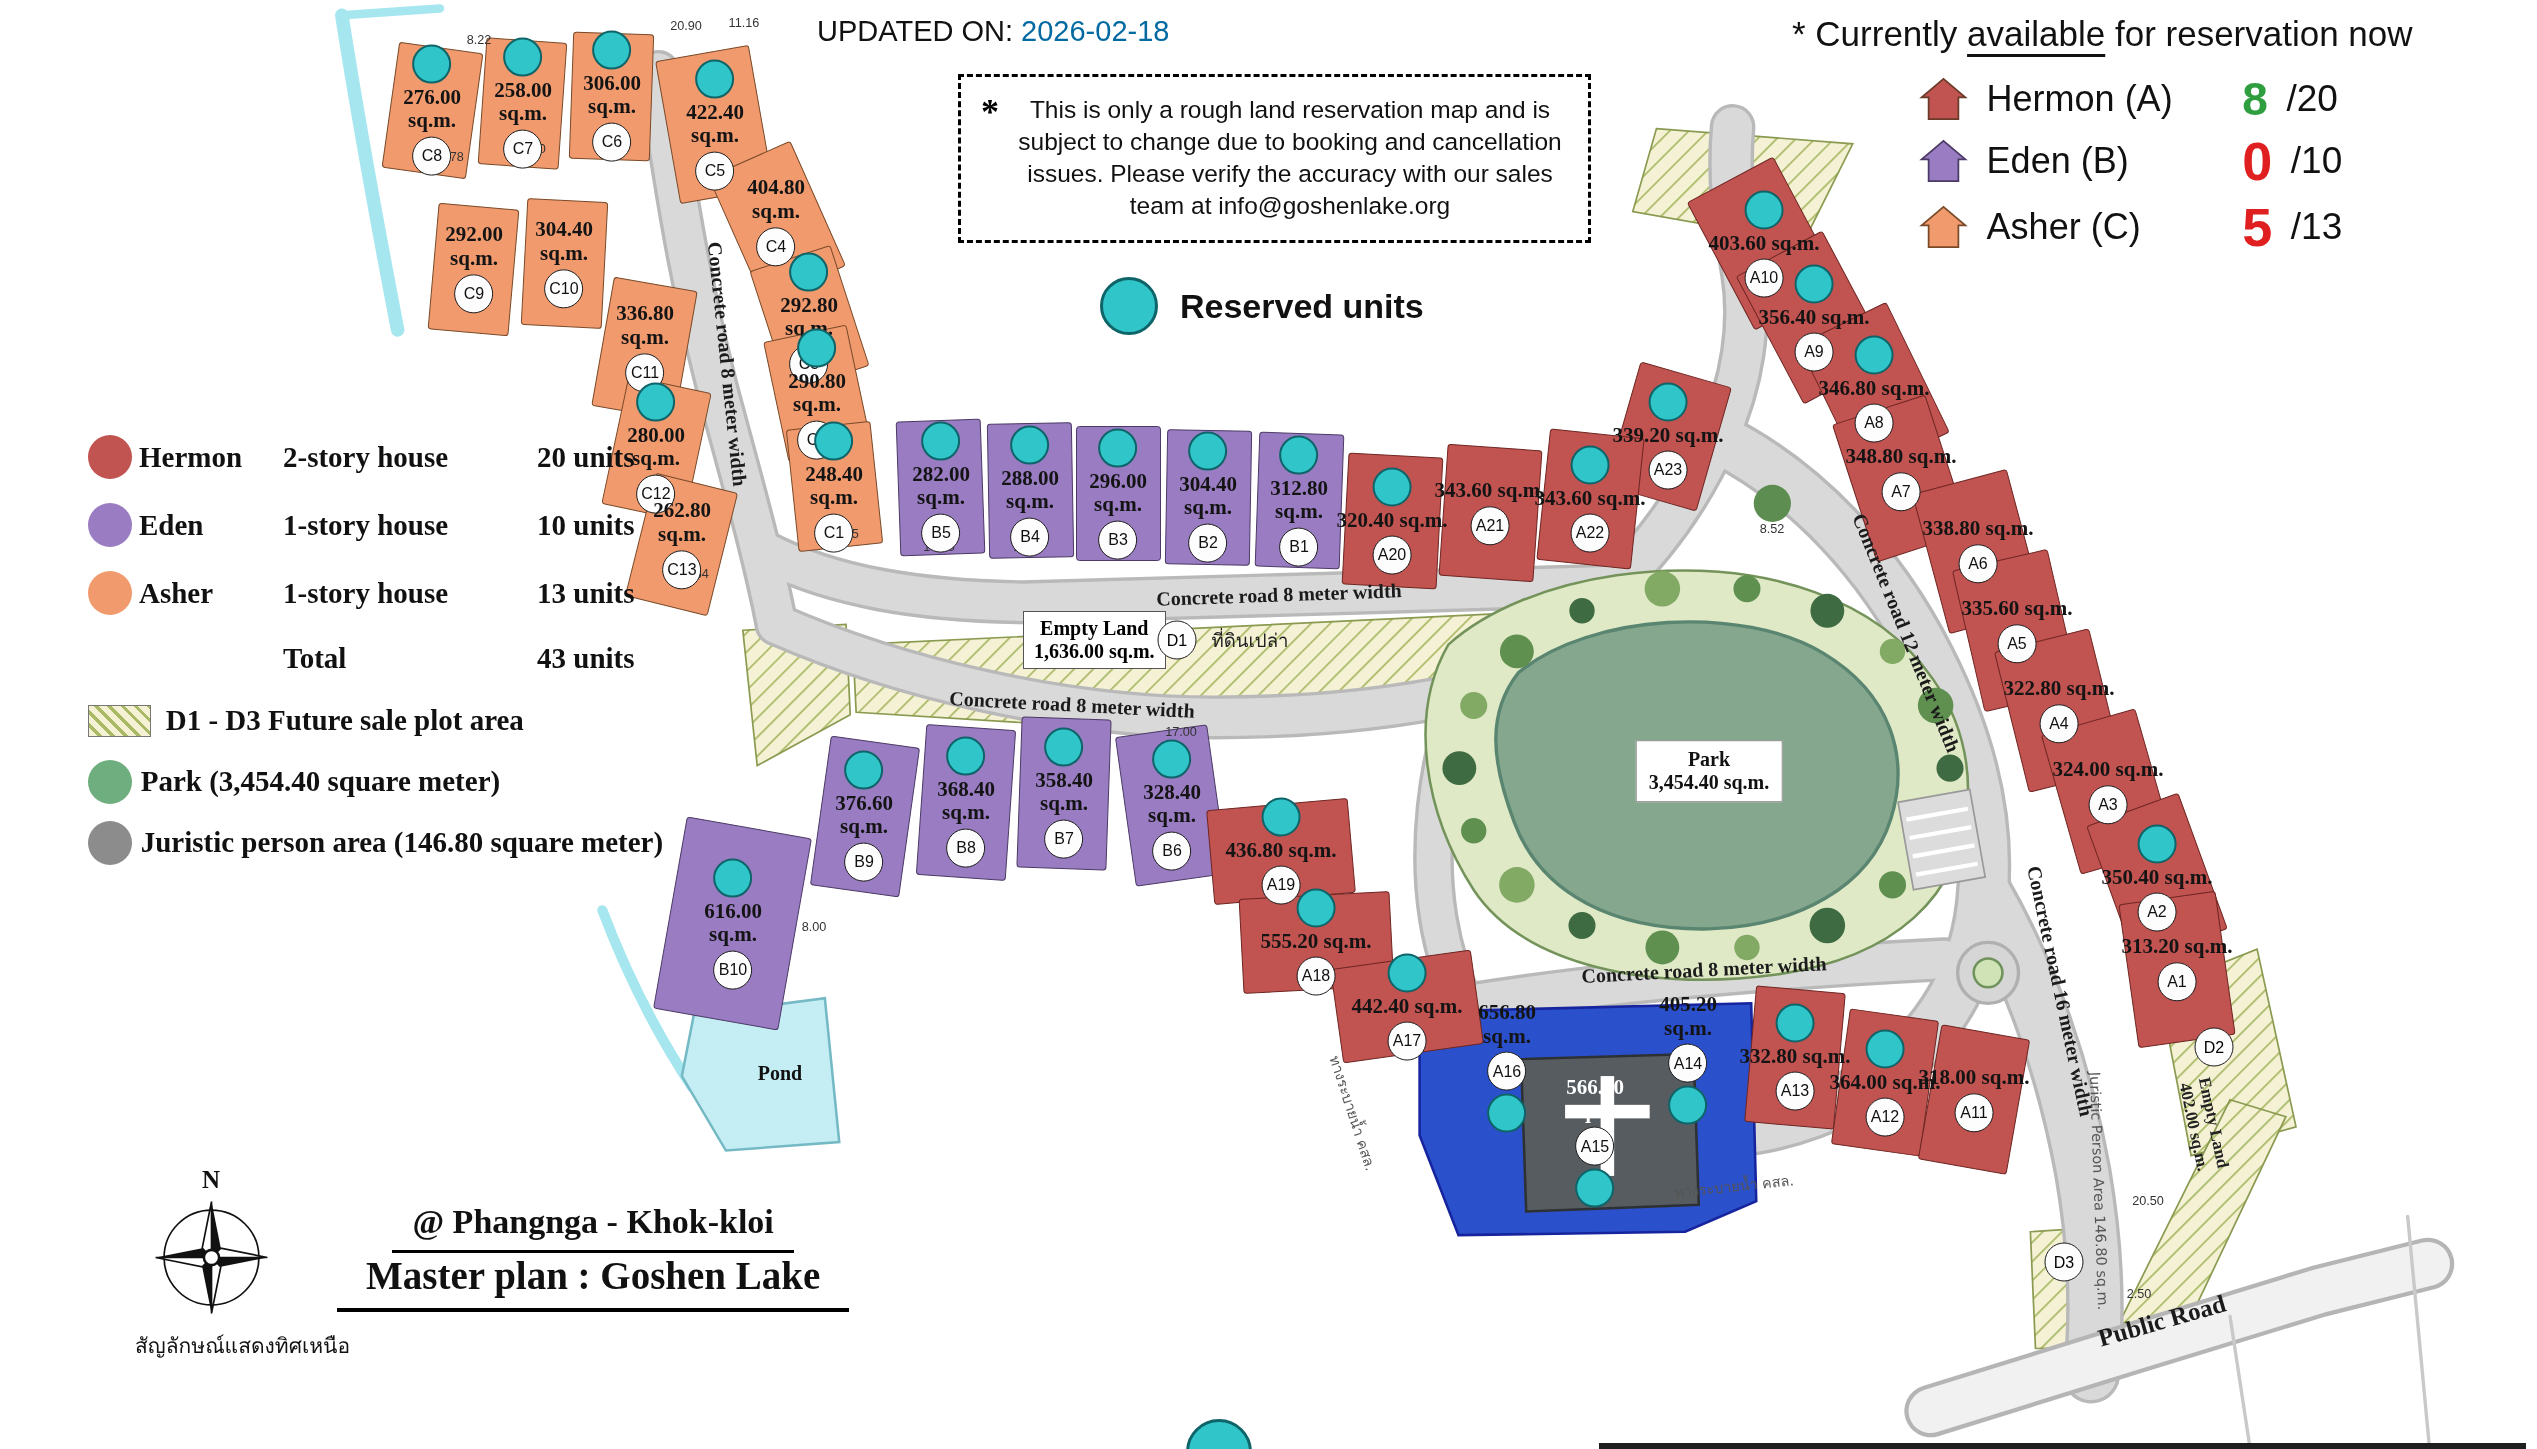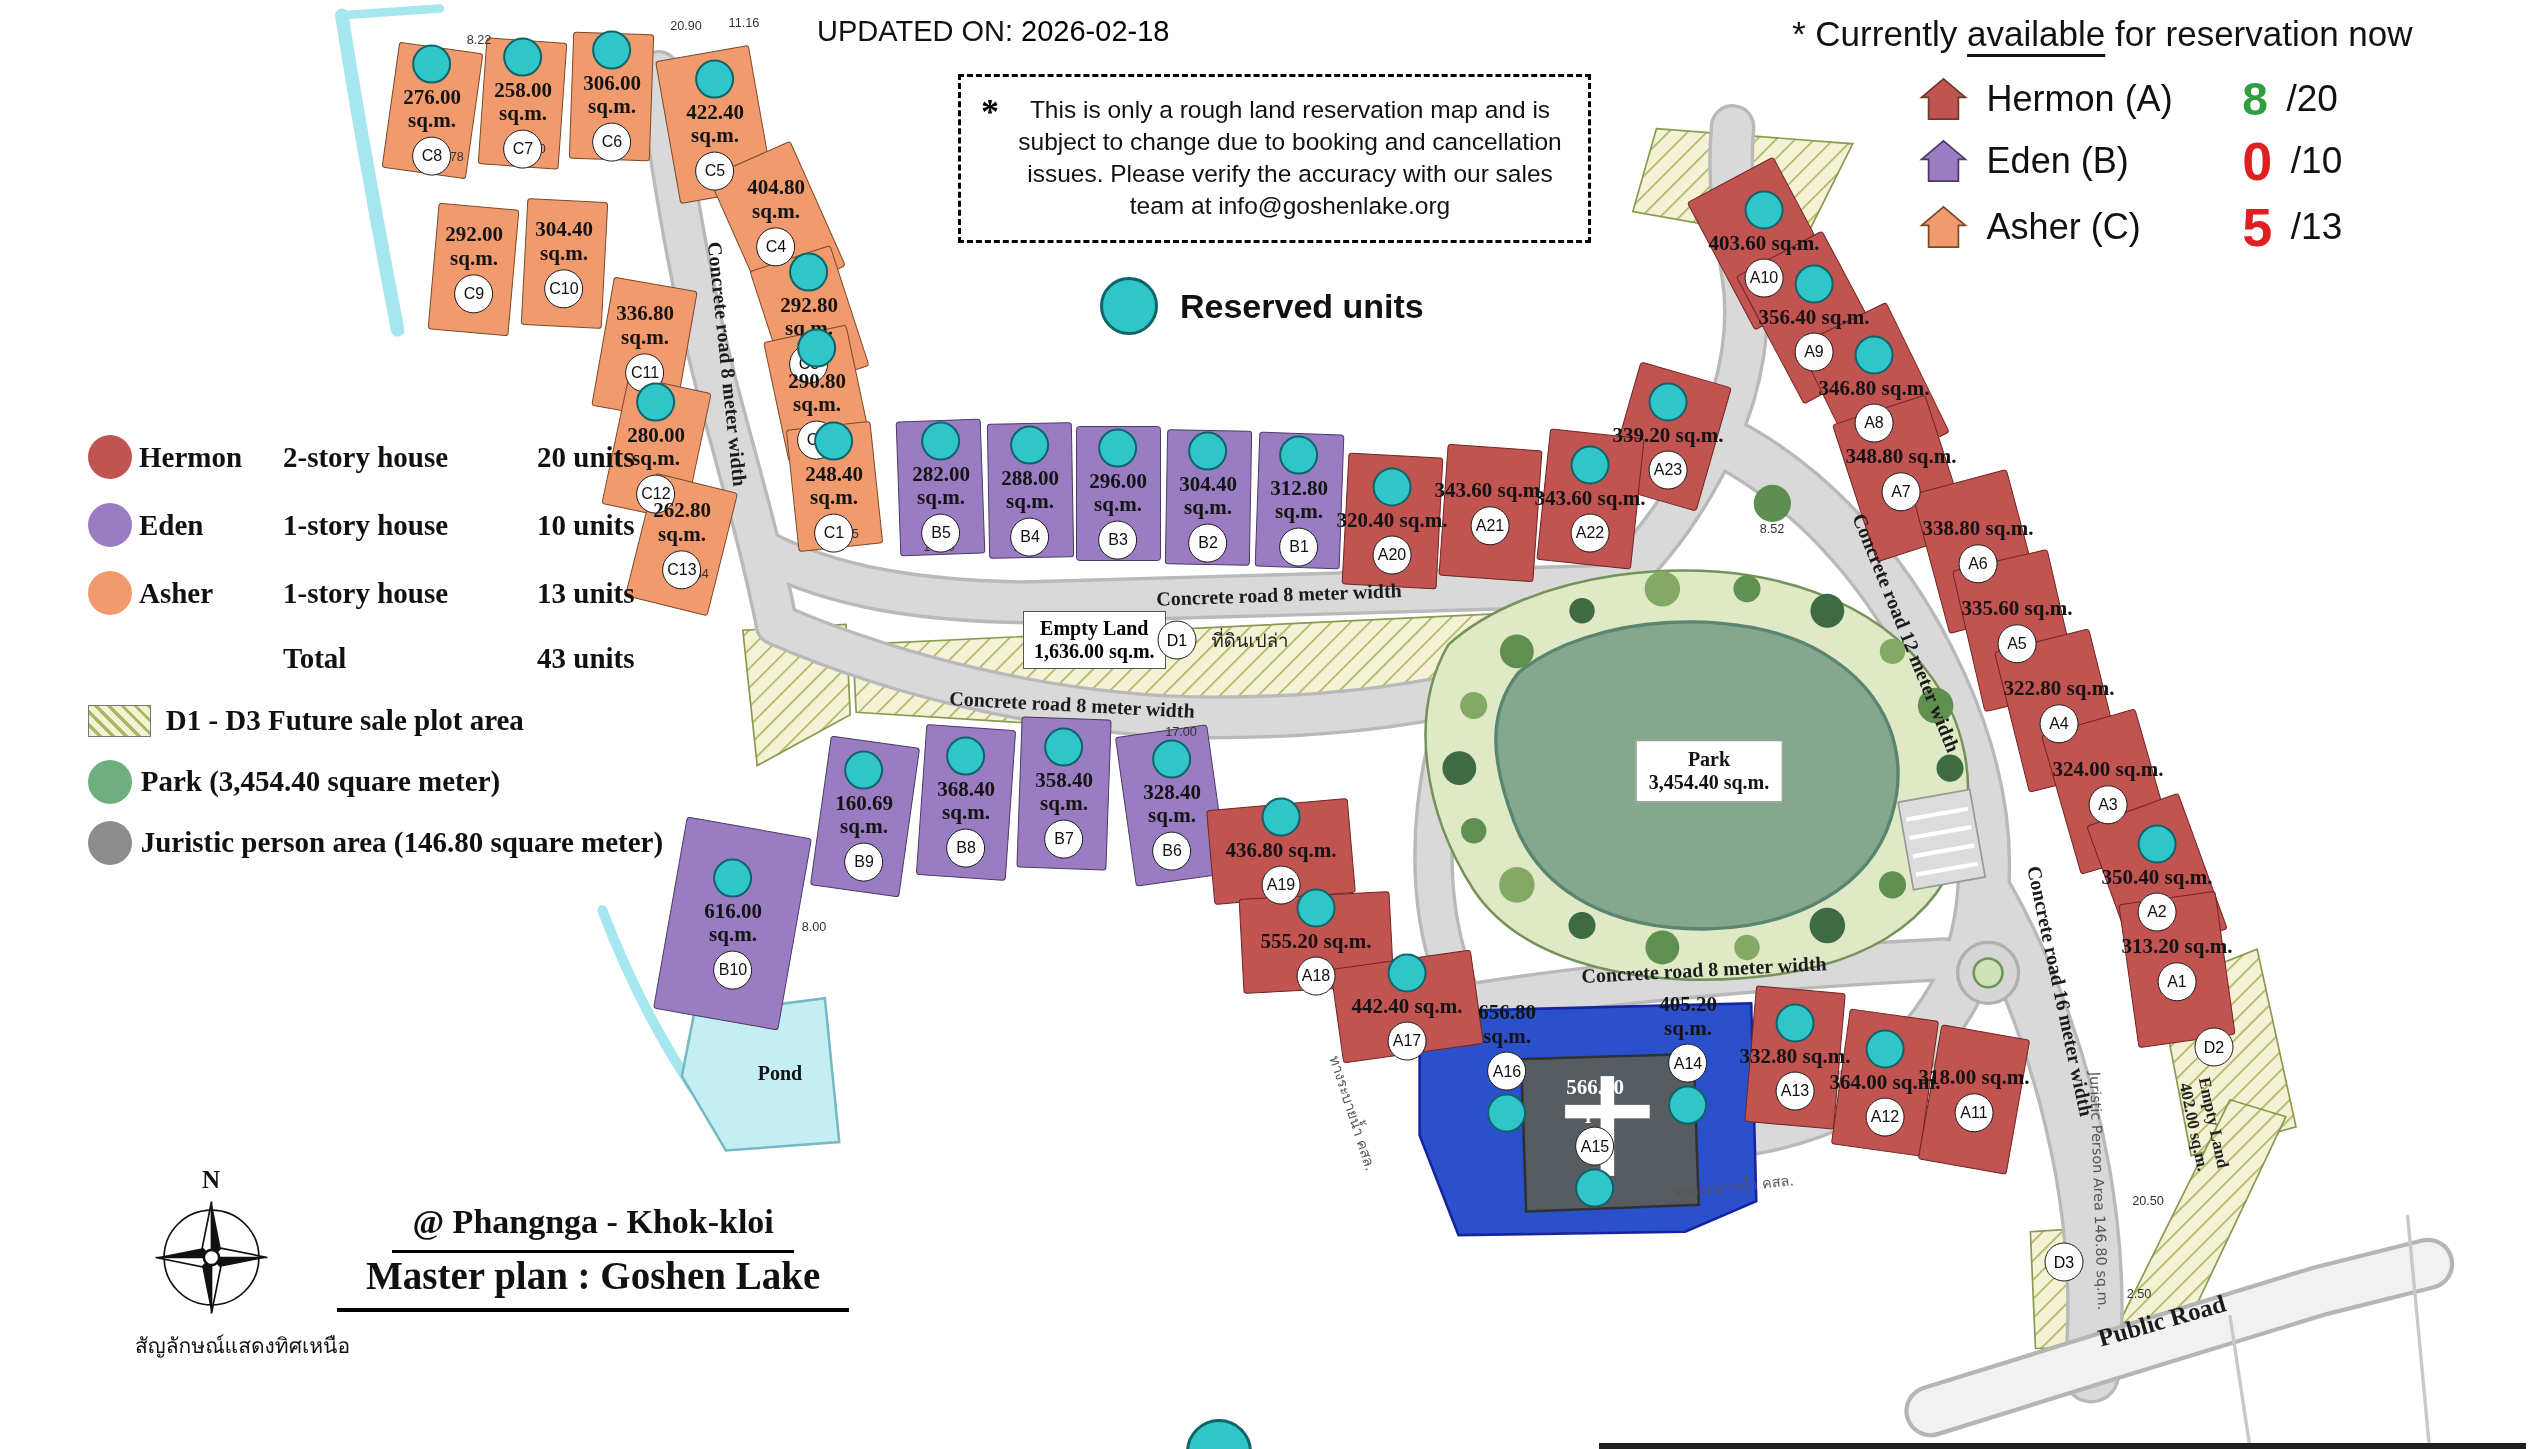--- a/index.html
+++ b/index.html
@@ -319,21 +319,21 @@
     <div class="plot-rect t-eden" style="left: 1257px; top: 433px; width: 85px; height: 135px; transform: rotate(2deg);"></div>
     <div class="plot-labels" style="left: 1299px; top: 501px;">
       <div class="res-dot"></div>
       <div class="p-area">312.80</div>
       <div class="p-sqm">sq.m.</div>
       <div class="p-badge">B1</div>
     </div>
     <div class="plot-rect t-eden" style="left: 820px; top: 741px; width: 90px; height: 151px; transform: rotate(8deg);"></div>
     <div class="plot-labels" style="left: 864px; top: 816px;">
       <div class="res-dot"></div>
-      <div class="p-area">160.69</div>
+      <div class="p-area">376.60</div>
       <div class="p-sqm">sq.m.</div>
       <div class="p-badge">B9</div>
     </div>
     <div class="plot-rect t-eden" style="left: 921px; top: 727px; width: 90px; height: 151px; transform: rotate(4deg);"></div>
     <div class="plot-labels" style="left: 966px; top: 802px;">
       <div class="res-dot"></div>
       <div class="p-area">368.40</div>
       <div class="p-sqm">sq.m.</div>
       <div class="p-badge">B8</div>
     </div>
@@ -533,21 +533,21 @@
 
 <div class="d-badge" style="left:2214px;top:1047px;">D2</div>
 <div class="d2-text">
   <div>Empty Land</div>
   <div>402.00 sq.m.</div>
 </div>
 <div class="d-badge" style="left:2064px;top:1262px;">D3</div>
 
 <div class="updated">
   <span>UPDATED ON:</span>
-  <span class="date" style="color: #000000;">2026-02-18</span>
+  <span class="date" style="color: #0369a1;">2026-02-18</span>
 </div>
 
 <div class="disclaimer">
   <div class="star">*</div>
   <div class="txt">This is only a rough land reservation map and is subject to change due to booking and cancellation issues. Please verify the accuracy with our sales team at info@goshenlake.org</div>
 </div>
 
 <div class="reserved-legend">
   <div class="dot" style="background-color: rgb(47, 197, 201);"></div>
   <div class="lbl">Reserved units</div>

